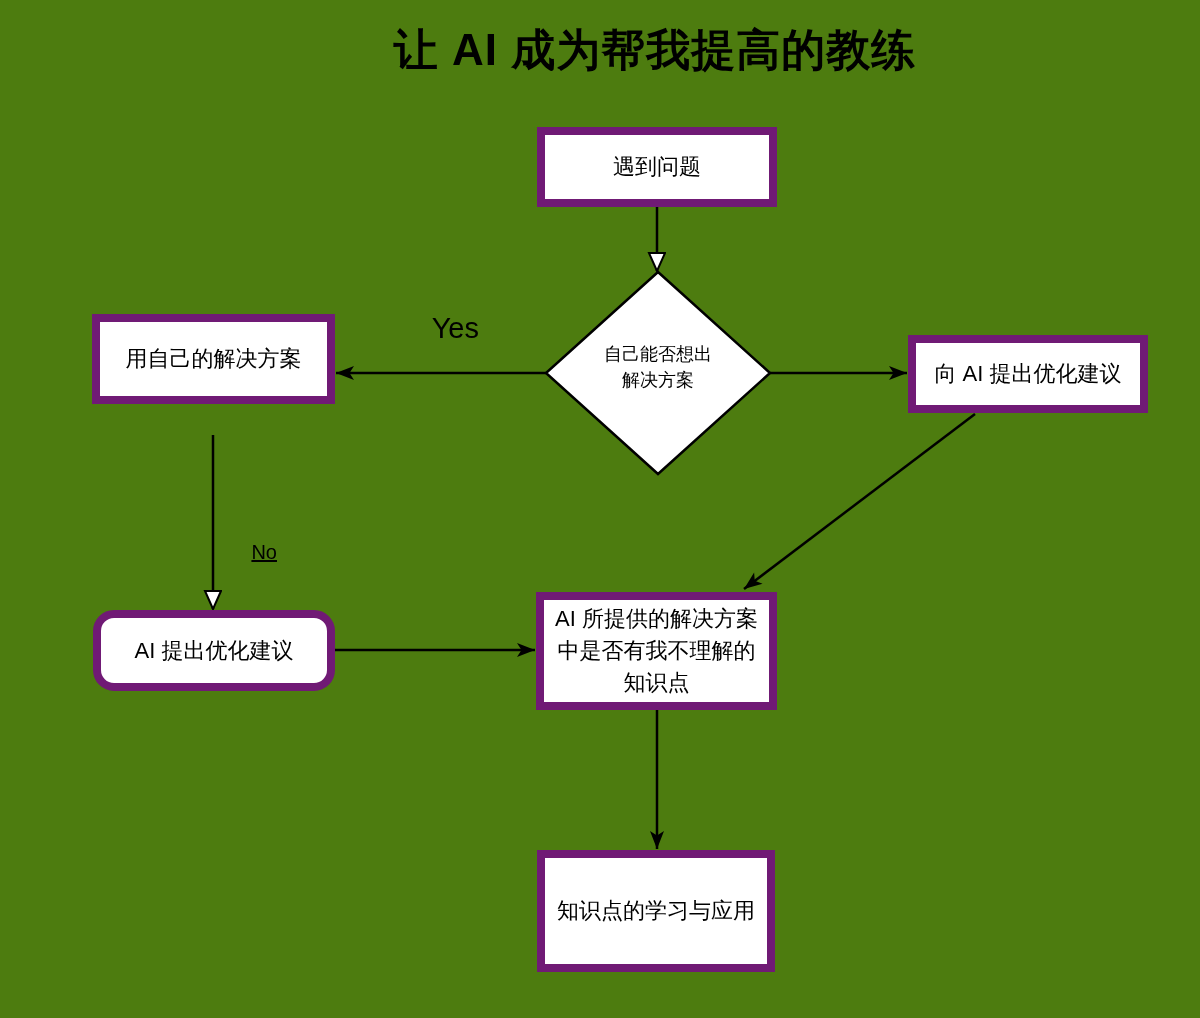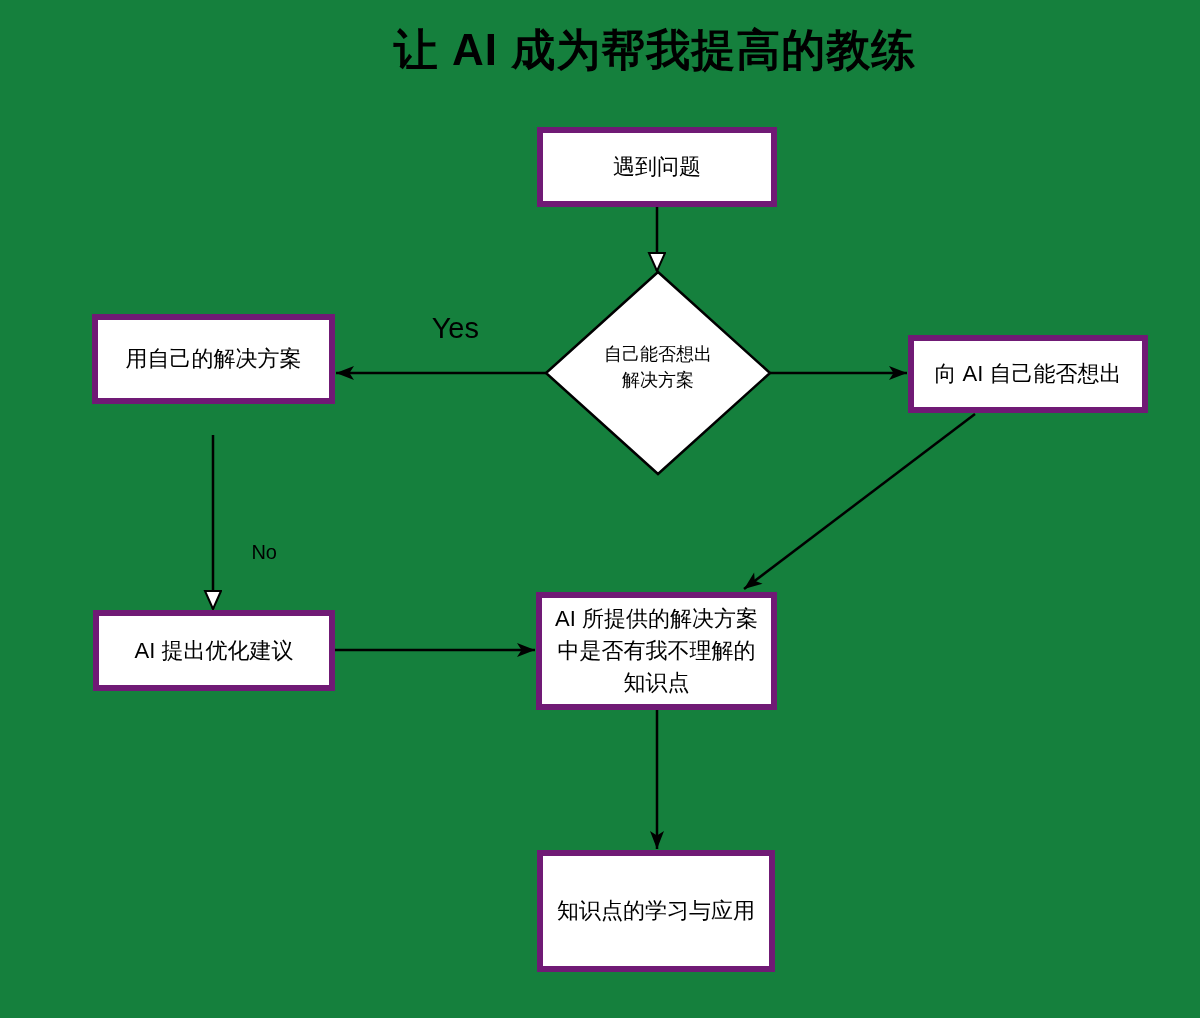--- a/index.html
+++ b/index.html
@@ -4,21 +4,21 @@
 <style>
   html, body {
     margin: 0;
     padding: 0;
     background: #ffffff;
   }
   .canvas {
     position: relative;
     width: 1200px;
     height: 1018px;
-    background: #15803d;
+    background: #4d7c0f;
     font-family: "Liberation Sans", "DejaVu Sans", sans-serif;
     color: #000000;
     overflow: hidden;
   }
   .title {
     position: absolute;
     left: 110px;
     top: 26px;
     width: 1090px;
     margin: 0;
@@ -30,21 +30,21 @@
   }
   .connector-layer {
     position: absolute;
     left: 0;
     top: 0;
   }
   .node {
     position: absolute;
     box-sizing: border-box;
     background: #ffffff;
-    border: 6px solid #701a75;
+    border: 8px solid #701a75;
     display: flex;
     align-items: center;
     justify-content: center;
     text-align: center;
     font-size: 22px;
     line-height: 1.45;
   }
   .node-label, .diamond-label {
     white-space: pre-line;
   }
@@ -66,20 +66,21 @@
     left: 379px;
     top: 314px;
     width: 100px;
     font-size: 29px;
   }
   .edge-label-no {
     left: 227px;
     top: 542px;
     width: 50px;
     font-size: 20px;
+    text-decoration: underline;
   }
   line, polygon {
     shape-rendering: geometricPrecision;
   }
 </style>
 </head>
 <body>
 
 <div class="canvas">
 
@@ -114,24 +115,24 @@
 
   <div class="node" style="left:537px; top:127px; width:240px; height:80px;">
     <span class="node-label">遇到问题</span>
   </div>
 
   <div class="node" style="left:92px; top:314px; width:243px; height:90px;">
     <span class="node-label">用自己的解决方案</span>
   </div>
 
   <div class="node" style="left:908px; top:335px; width:240px; height:78px;">
-    <span class="node-label">向 AI 自己能否想出</span>
+    <span class="node-label">向 AI 提出优化建议</span>
   </div>
 
-  <div class="node" style="left:93px; top:610px; width:242px; height:81px;">
+  <div class="node" style="left:93px; top:610px; width:242px; height:81px;border-radius:21px;">
     <span class="node-label">AI 提出优化建议</span>
   </div>
 
   <div class="node" style="left:537px; top:850px; width:238px; height:122px;">
     <span class="node-label">知识点的学习与应用</span>
   </div>
 
   <div class="node" style="left:536px; top:592px; width:241px; height:118px;">
     <span class="node-label">AI 所提供的解决方案
 中是否有我不理解的

